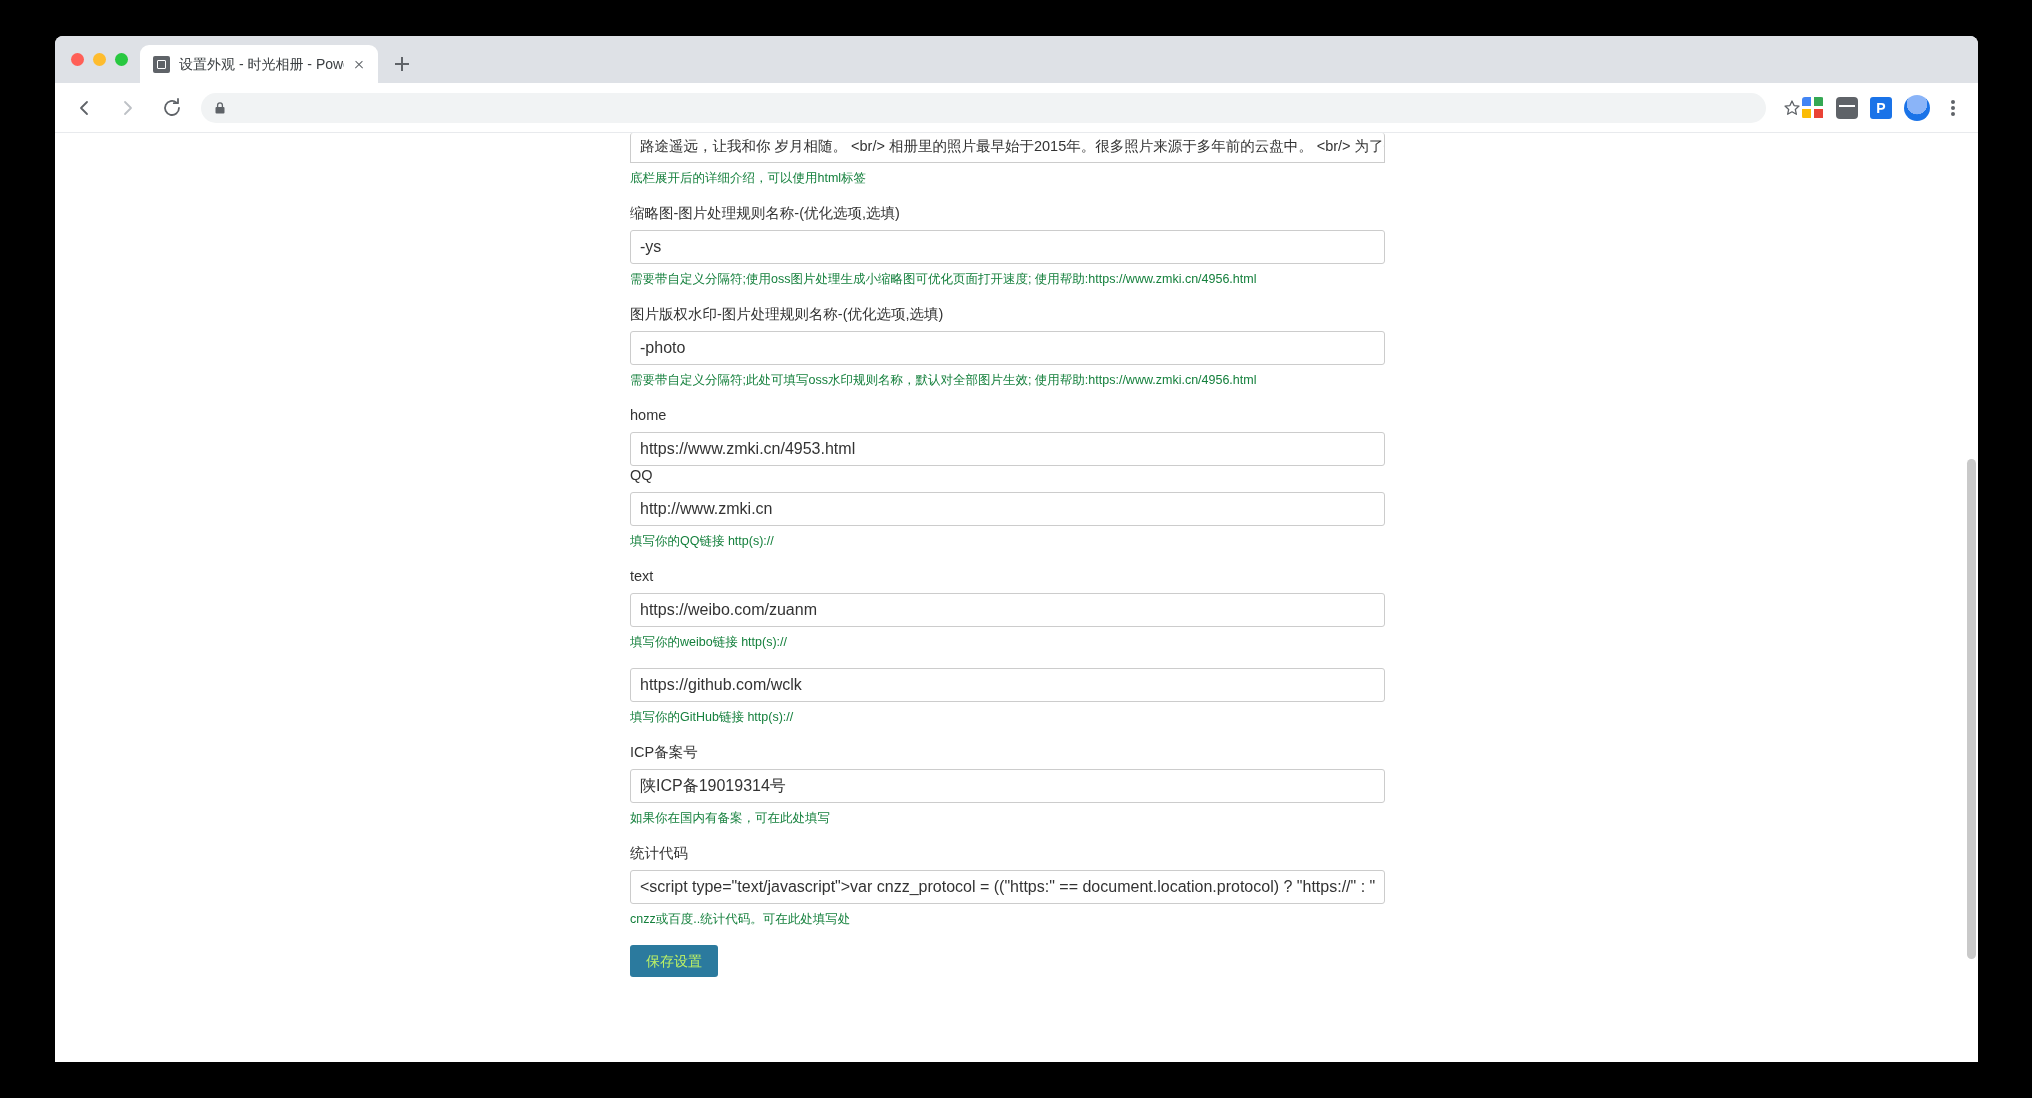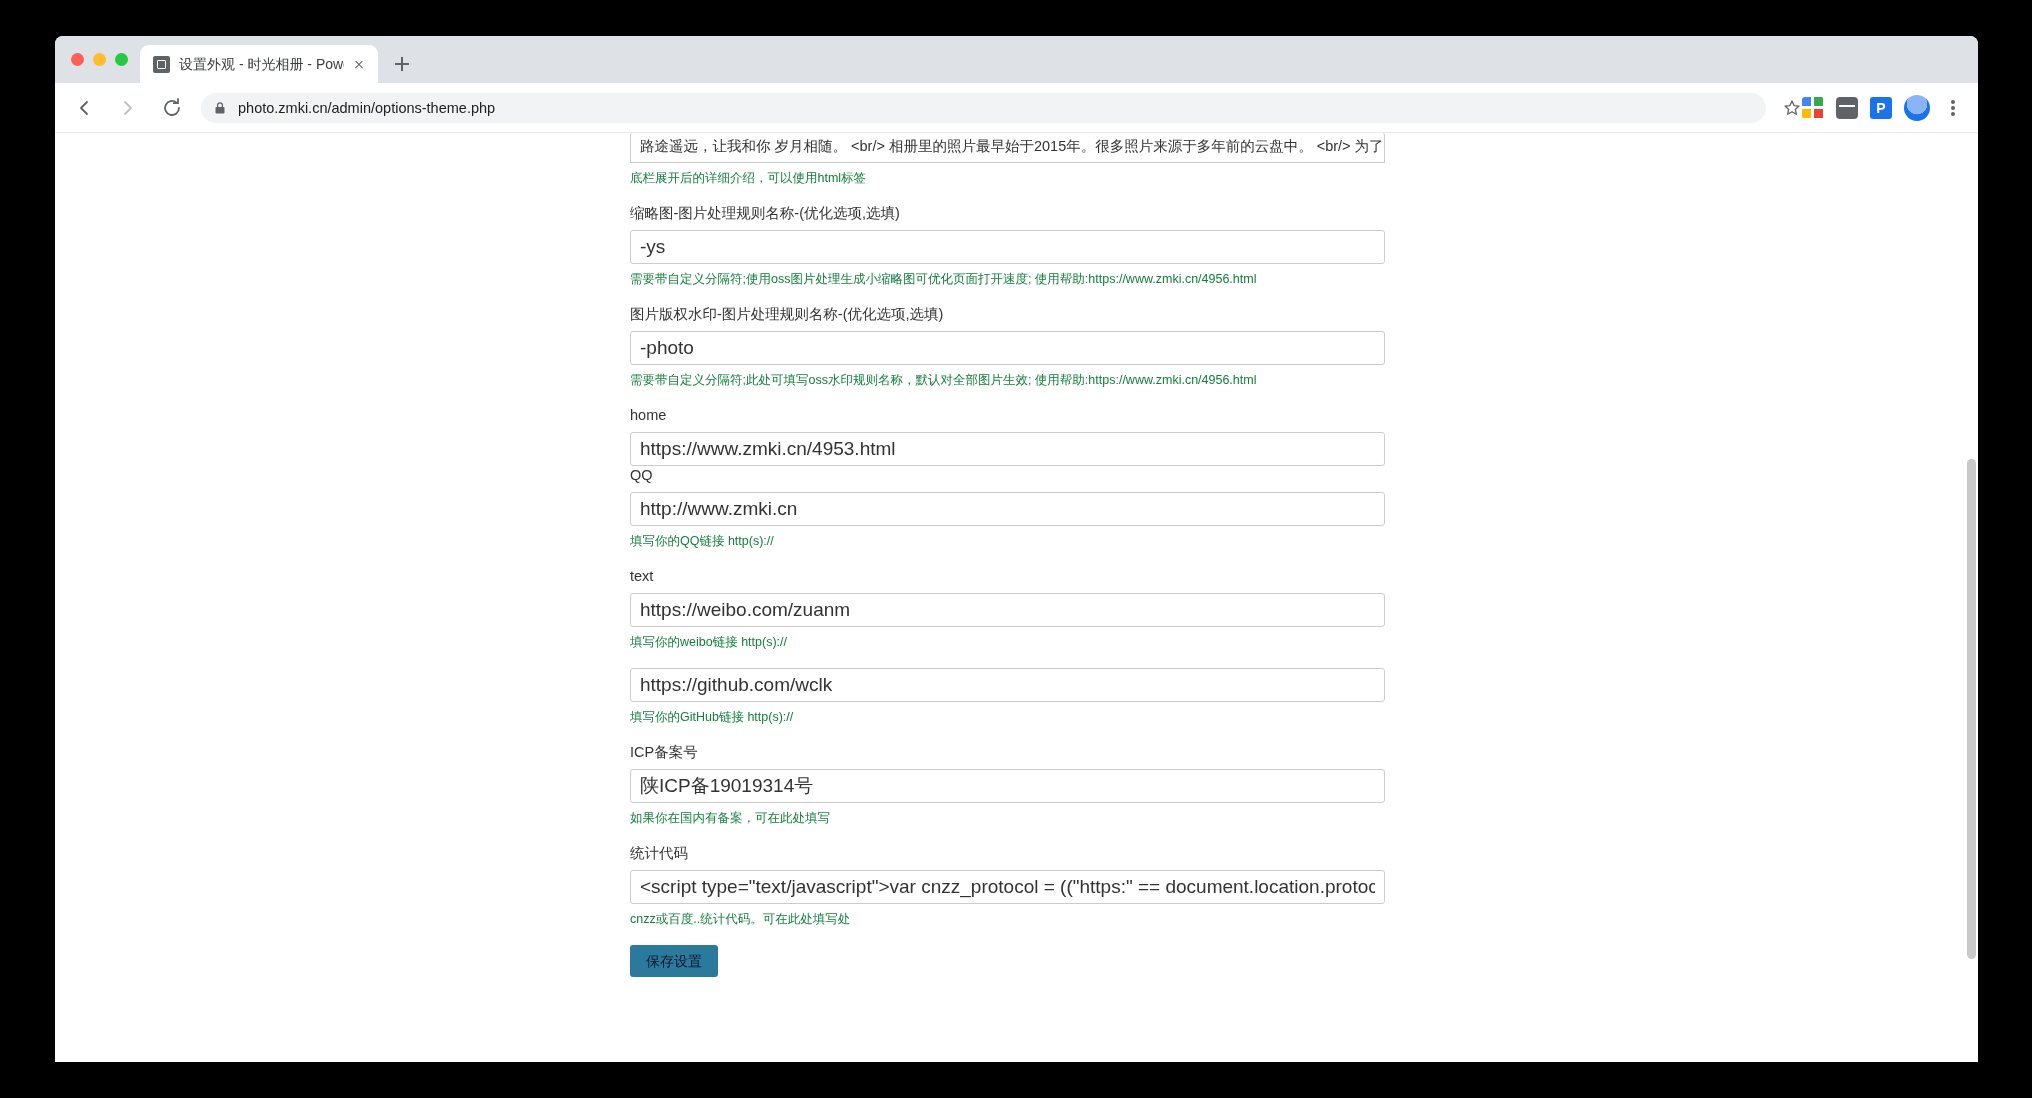--- a/index.html
+++ b/index.html
@@ -276,21 +276,21 @@
     line-height: 18px;
   }
 
   .field-input {
     width: 100%;
     box-sizing: border-box;
     height: 34px;
     border: 1px solid #cccccc;
     border-radius: 3px;
     padding: 0 9px;
-    font-size: 19px;
+    font-size: 16px;
     color: #333333;
     background: #ffffff;
     font-family: "Liberation Sans", sans-serif;
     outline: none;
   }
 
   .field-help {
     font-size: 12.5px;
     color: #15803d;
     margin: 7px 0 18px 0;
@@ -309,21 +309,21 @@
     color: #333333;
     background: #ffffff;
     overflow: hidden;
     white-space: nowrap;
     font-family: "Liberation Sans", sans-serif;
   }
 
   .save-button {
     display: inline-block;
     background: #2b7a9e;
-    color: #0f172a;
+    color: #bef264;
     font-size: 14px;
     border: none;
     border-radius: 3px;
     padding: 0 16px;
     height: 32px;
     line-height: 32px;
     cursor: pointer;
     font-family: "Liberation Sans", sans-serif;
   }
 
@@ -385,21 +385,20 @@
         </svg>
       </div>
 
       <div class="omnibox">
         <span class="lock-icon">
           <svg width="14" height="14" viewBox="0 0 14 14">
             <rect x="2.5" y="6" width="9" height="6.5" rx="1" fill="#5f6368"></rect>
             <path d="M4.6 6 V4.3 a2.4 2.4 0 0 1 4.8 0 V6" fill="none" stroke="#5f6368" stroke-width="1.3"></path>
           </svg>
         </span>
-        <span class="url-text">photo.zmki.cn/admin/options-theme.php</span>
       </div>
 
       <div class="star-icon">
         <svg width="20" height="20" viewBox="0 0 20 20">
           <path d="M10 3 L12.1 7.6 L17 8.1 L13.3 11.4 L14.4 16.3 L10 13.8 L5.6 16.3 L6.7 11.4 L3 8.1 L7.9 7.6 Z" fill="none" stroke="#5f6368" stroke-width="1.3" stroke-linejoin="round"></path>
         </svg>
       </div>
 
       <div class="ext-icons">
         <span class="ext-icon ext-puzzle"></span>

